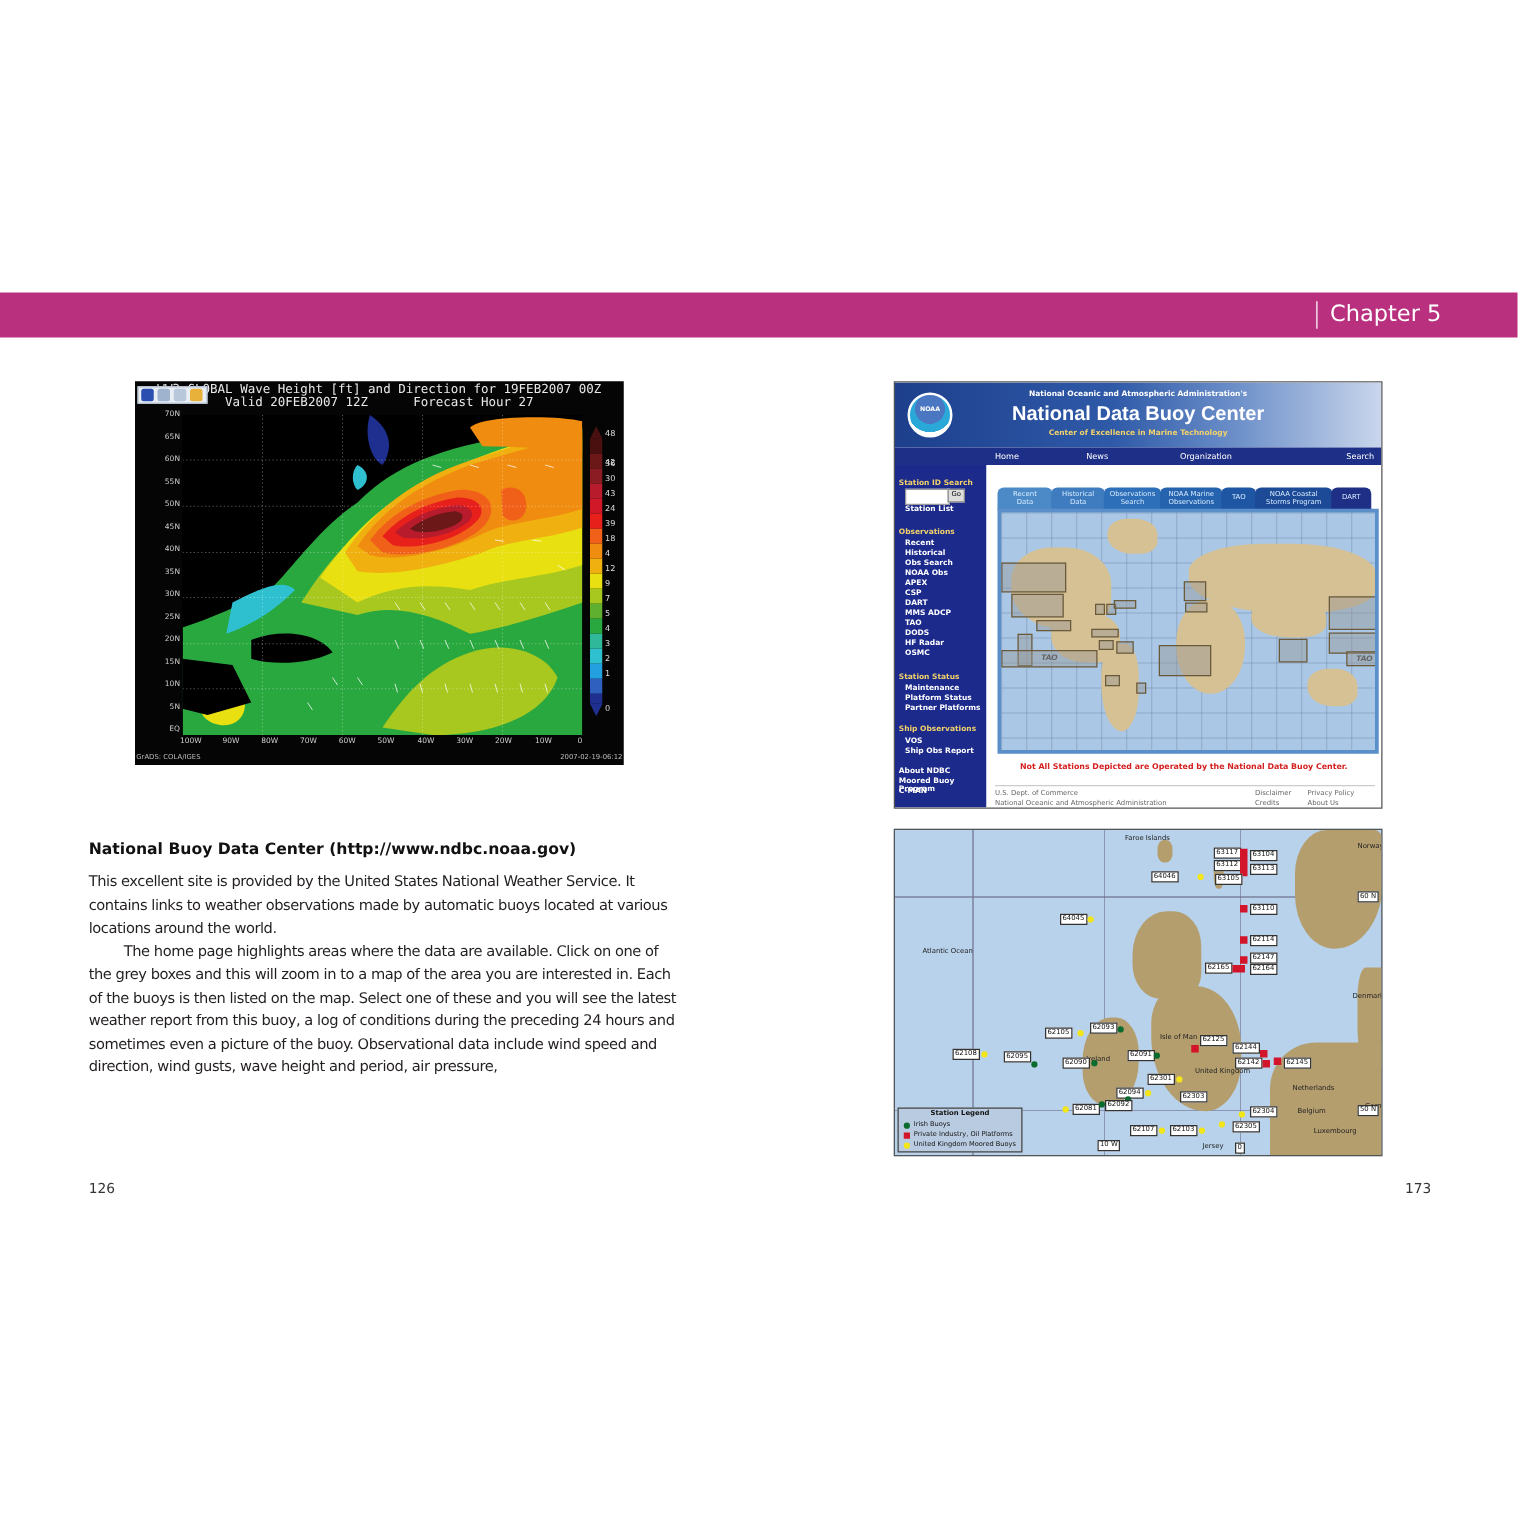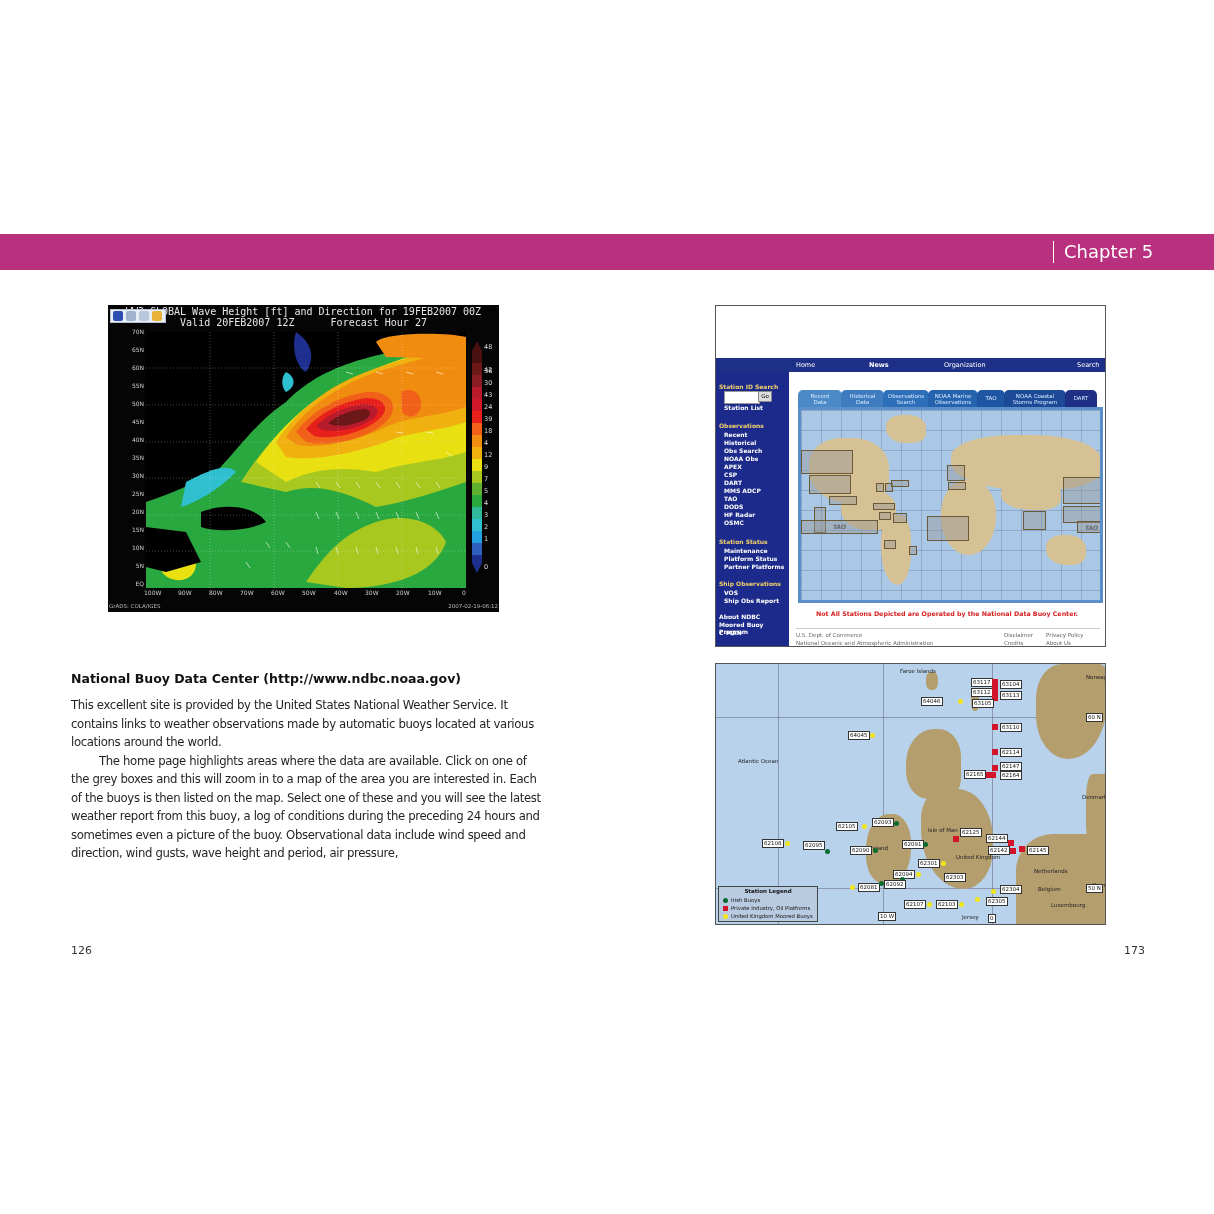--- a/index.html
+++ b/index.html
@@ -203,23 +203,31 @@
   <span class="cbl" style="top:206px;">3</span>
   <span class="cbl" style="top:218px;">2</span>
   <span class="cbl" style="top:230px;">1</span>
   <span class="cbl" style="top:258px;">0</span>
 
   <span class="wave-foot-l">GrADS: COLA/IGES</span>
   <span class="wave-foot-r">2007-02-19-06:12</span>
 </div>
 
 <div class="abs ndbc">
+  <div class="ndbc-head">
+    <div class="noaa-logo">
+        <span>NOAA</span>
+      </div>
+    <div class="ndbc-super">National Oceanic and Atmospheric Administration's</div>
+    <div class="ndbc-title">National Data Buoy Center</div>
+    <div class="ndbc-sub">Center of Excellence in Marine Technology</div>
+  </div>
   <div class="ndbc-nav">
     <span class="nav-item" style="left:80px;">Home</span>
-    <span class="nav-item" style="left:153px;font-weight:bold;">News</span>
+    <span class="nav-item" style="left:153px;">News</span>
     <span class="nav-item" style="left:228px;">Organization</span>
     <span class="nav-item" style="left:361px;">Search</span>
   </div>
 
   <div class="ndbc-side">
     <span class="side-h" style="top:11px;">Station ID Search</span>
     <input class="side-input" value="" style="">
     <span class="side-go">Go</span>
     <span class="side-i" style="top:32px;">Station List</span>
 

